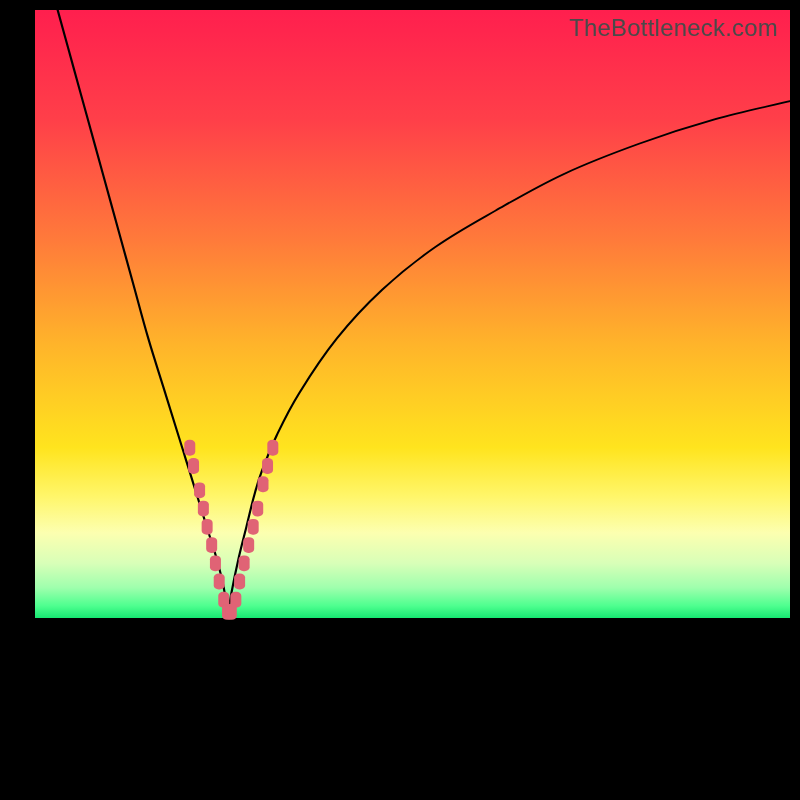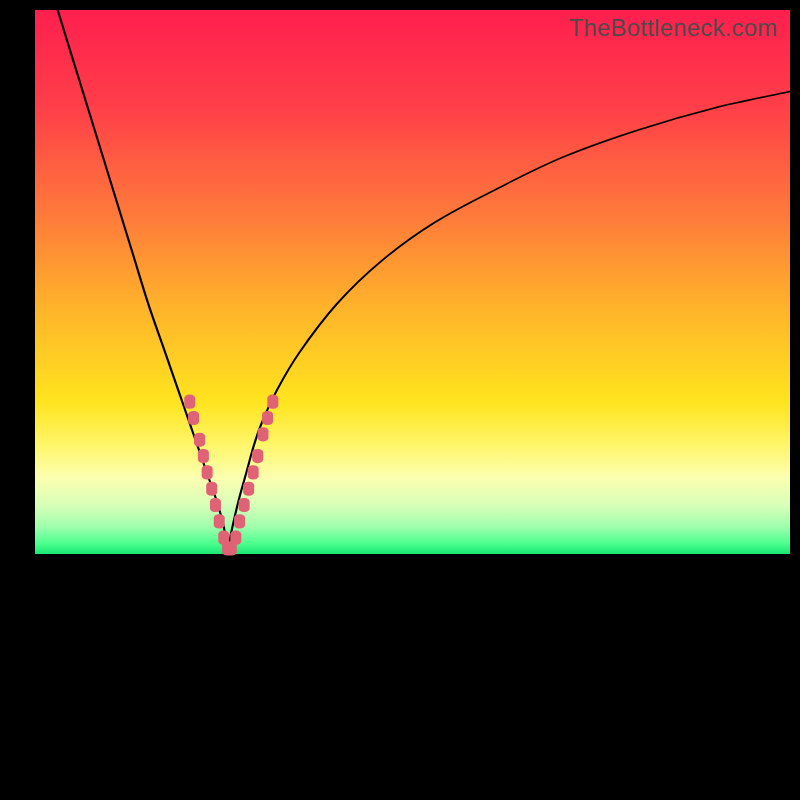--- a/index.html
+++ b/index.html
@@ -16,21 +16,21 @@
     left: 0; top: 0;
     width: 800px;
     height: 800px;
     background: #000;
   }
   .plot-area {
     position: absolute;
     left: 35px;
     top: 10px;
     width: 755px;
-    height: 544px;
+    height: 608px;
     
   }
   .watermark {
     position: absolute;
     top: 4px;
     right: 12px;
     font-size: 24px;
     font-weight: 500;
     color: #4a4a4a;
     letter-spacing: 0.2px;

